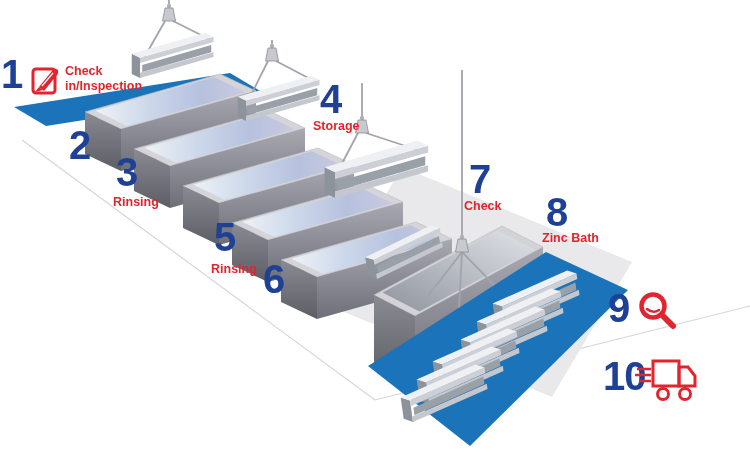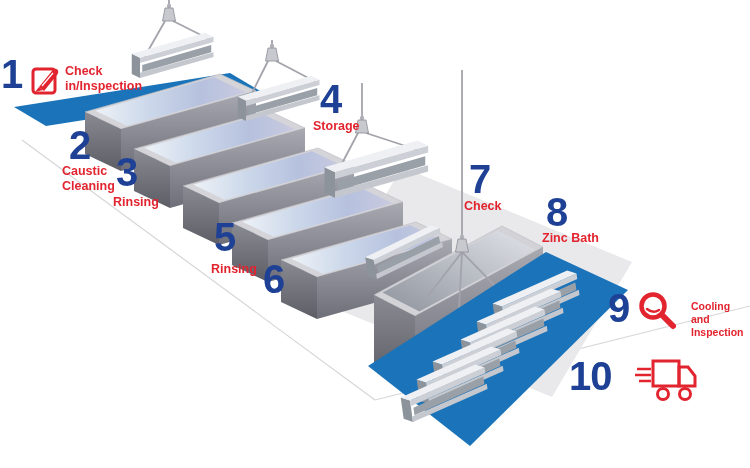--- a/index.html
+++ b/index.html
@@ -142,22 +142,20 @@
     <rect x="2" y="7" width="22" height="24" rx="3" fill="none" stroke="#e2242f" stroke-width="3"></rect>
     <polygon points="8,25 21,9 26,13 13,29" fill="#e2242f"></polygon>
     <polygon points="4,30 8,25 12,28" fill="#e2242f"></polygon>
     <circle cx="24" cy="10" r="3.2" fill="#e2242f"></circle>
     <line x1="11" y1="24" x2="22" y2="11" stroke="#fff" stroke-width="1.2"></line>
   </svg>
   <div class="step-label" style="left:65px;top:64px">Check
 in/Inspection</div>
 
   <span class="step-num" style="left:69px;top:124px">2</span>
-  <div class="step-label" style="left:62px;top:164px">Caustic
-Cleaning</div>
 
   <span class="step-num" style="left:116px;top:151px">3</span>
   <div class="step-label" style="left:113px;top:195px">Rinsing</div>
 
   <span class="step-num" style="left:320px;top:78px">4</span>
   <div class="step-label" style="left:313px;top:119px">Storage</div>
 
   <span class="step-num" style="left:214px;top:216px">5</span>
   <div class="step-label" style="left:211px;top:262px">Rinsing</div>
 
@@ -168,24 +166,22 @@
 
   <span class="step-num" style="left:546px;top:191px">8</span>
   <div class="step-label" style="left:542px;top:231px">Zinc Bath</div>
 
   <span class="step-num" style="left:608px;top:287px">9</span>
   <svg class="step-icon" style="left:637px;top:290px" width="44" height="42" viewBox="0 0 44 42">
     <circle cx="16" cy="16" r="11.5" fill="none" stroke="#e2242f" stroke-width="4.5"></circle>
     <path d="M10,19 q6,5 12,1" fill="none" stroke="#e2242f" stroke-width="2.5" stroke-linecap="round"></path>
     <line x1="25" y1="25" x2="36" y2="36" stroke="#e2242f" stroke-width="6" stroke-linecap="round"></line>
   </svg>
-  <div class="step-label small" style="left:691px;top:300px">Cooling and
-Inspection</div>
 
-  <span class="step-num" style="left:569px;top:355px">10</span>
+  <span class="step-num" style="left:603px;top:355px">10</span>
   <svg class="step-icon" style="left:635px;top:356px" width="64" height="48" viewBox="0 0 64 48">
     <line x1="2" y1="13" x2="16" y2="13" stroke="#e2242f" stroke-width="2.5"></line>
     <line x1="0" y1="19" x2="16" y2="19" stroke="#e2242f" stroke-width="2.5"></line>
     <line x1="4" y1="25" x2="16" y2="25" stroke="#e2242f" stroke-width="2.5"></line>
     <rect x="18" y="5" width="26" height="25" fill="none" stroke="#e2242f" stroke-width="3"></rect>
     <path d="M44,11 h9 l7,9 v10 h-16 z" fill="none" stroke="#e2242f" stroke-width="3"></path>
     <circle cx="28" cy="38" r="5.5" fill="none" stroke="#e2242f" stroke-width="3"></circle>
     <circle cx="50" cy="38" r="5.5" fill="none" stroke="#e2242f" stroke-width="3"></circle>
   </svg>
 

